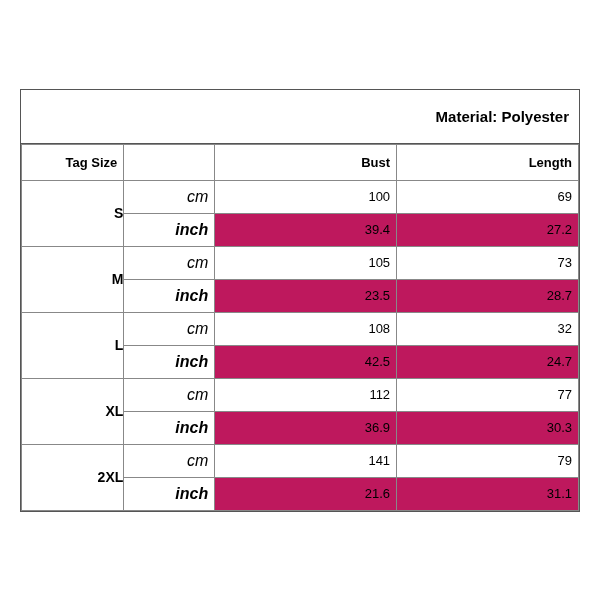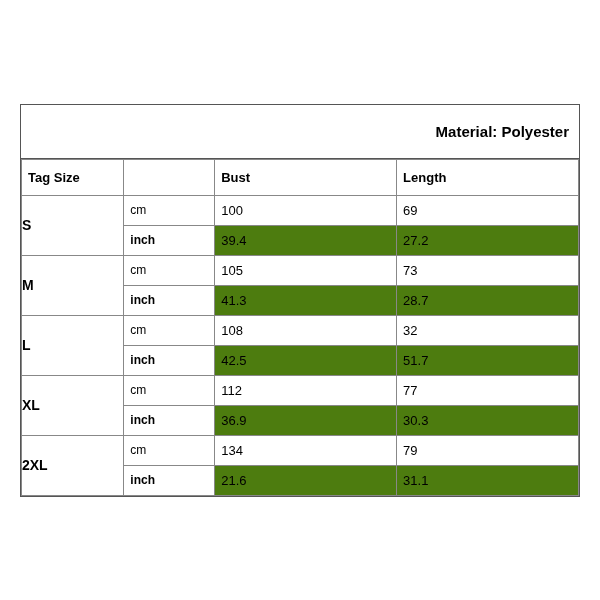--- a/index.html
+++ b/index.html
@@ -24,46 +24,47 @@
       font-size: 15px;
       border-bottom: 1.5px solid #555;
     }
     table {
       width: 100%;
       border-collapse: collapse;
       font-size: 13px;
     }
     th, td {
       border: 1px solid #888;
-      text-align: left;
+      text-align: right;
       padding: 0;
     }
     .header-row th {
       padding: 10px 6px;
       font-weight: bold;
       font-size: 13px;
       background: #fff;
     }
     .tag-size-cell {
       font-weight: bold;
       font-size: 14px;
       vertical-align: middle;
     }
     .unit-cell {
       padding: 7px 6px;
-      font-size: 12px;
+      font-size: 16px;
+      font-style: italic;
     }
     .unit-cell.bold-unit {
       font-weight: bold;
     }
     .data-cell {
       padding: 7px 6px;
     }
     .shaded {
-      background-color: #4d7c0f;
+      background-color: #be185d;
     }
     .white-bg {
       background-color: #fff;
     }
     
     .tag-size-cell {
       width: 90px;
     }
     .unit-col {
       width: 80px;
@@ -103,49 +104,49 @@
           <td class="data-cell shaded">27.2</td>
         </tr>
         <tr>
           <td rowspan="2" class="tag-size-cell white-bg">M</td>
           <td class="unit-cell white-bg">cm</td>
           <td class="data-cell white-bg">105</td>
           <td class="data-cell white-bg">73</td>
         </tr>
         <tr>
           <td class="unit-cell bold-unit white-bg">inch</td>
-          <td class="data-cell shaded">41.3</td>
+          <td class="data-cell shaded">23.5</td>
           <td class="data-cell shaded">28.7</td>
         </tr>
         <tr>
           <td rowspan="2" class="tag-size-cell white-bg">L</td>
           <td class="unit-cell white-bg">cm</td>
           <td class="data-cell white-bg">108</td>
           <td class="data-cell white-bg">32</td>
         </tr>
         <tr>
           <td class="unit-cell bold-unit white-bg">inch</td>
           <td class="data-cell shaded">42.5</td>
-          <td class="data-cell shaded">51.7</td>
+          <td class="data-cell shaded">24.7</td>
         </tr>
         <tr>
           <td rowspan="2" class="tag-size-cell white-bg">XL</td>
           <td class="unit-cell white-bg">cm</td>
           <td class="data-cell white-bg">112</td>
           <td class="data-cell white-bg">77</td>
         </tr>
         <tr>
           <td class="unit-cell bold-unit white-bg">inch</td>
           <td class="data-cell shaded">36.9</td>
           <td class="data-cell shaded">30.3</td>
         </tr>
         <tr>
           <td rowspan="2" class="tag-size-cell white-bg">2XL</td>
           <td class="unit-cell white-bg">cm</td>
-          <td class="data-cell white-bg">134</td>
+          <td class="data-cell white-bg">141</td>
           <td class="data-cell white-bg">79</td>
         </tr>
         <tr>
           <td class="unit-cell bold-unit white-bg">inch</td>
           <td class="data-cell shaded">21.6</td>
           <td class="data-cell shaded">31.1</td>
         </tr>
       </tbody>
   </table>
 </div>

